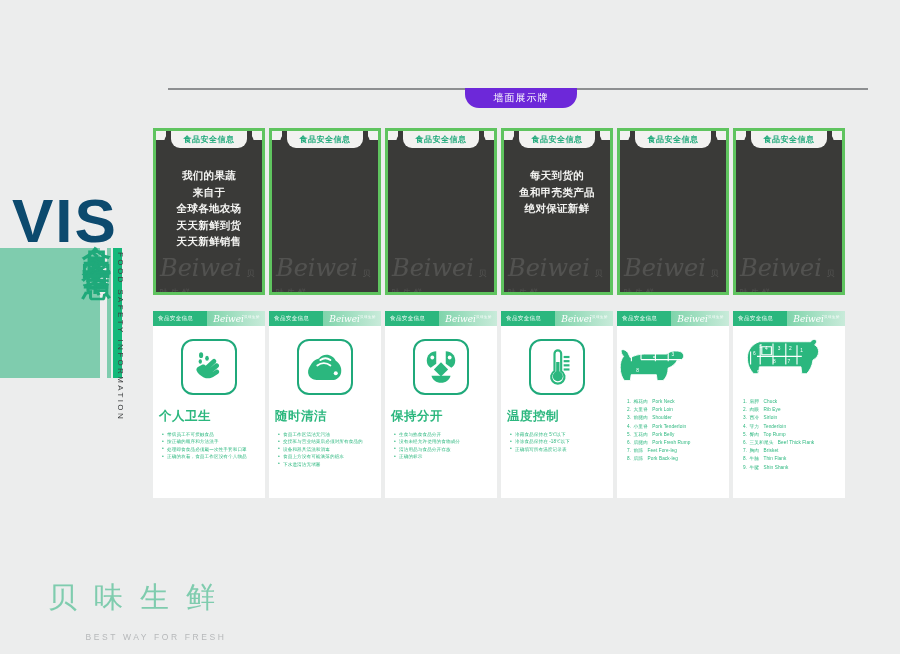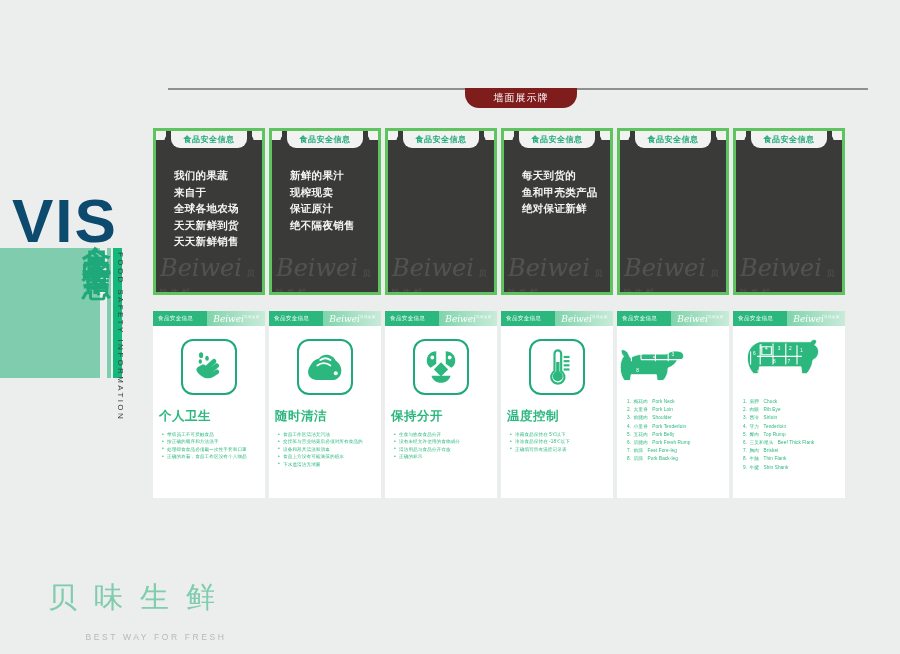--- a/index.html
+++ b/index.html
@@ -10,21 +10,21 @@
     overflow: hidden;
     position: relative;
   }
 
   
   .divider-wrap { position: absolute; left: 168px; top: 88px; width: 700px; height: 30px; }
   .divider-line { position: absolute; left: 0; top: 0; width: 700px; height: 2px; background: #8d8f91; }
   .tab-pill {
     position: absolute; left: 297px; top: 0px;
     width: 112px; height: 20px;
-    background: #7f1d1d;
+    background: #6d28d9;
     border-radius: 0 0 14px 14px;
     color: #ffffff; font-size: 10px; letter-spacing: 1px;
     display: flex; align-items: center; justify-content: center;
   }
 
   
   .vis-block { position: absolute; left: 0; top: 180px; width: 150px; height: 250px; }
   .vis-text {
     position: absolute; left: 12px; top: 10px;
     font-size: 62px; font-weight: bold; color: #0c4a6e;
@@ -69,23 +69,23 @@
   .panel-notch-l { left: 0; border-radius: 0 0 0 0; }
   .panel-notch-r { right: 0; }
   .panel-corner-l, .panel-corner-r {
     position: absolute; top: 0; width: 12px; height: 12px; background: #3a3a38;
     border-radius: 12px 0 0 0;
   }
   .panel-corner-l { left: 8px; }
   .panel-corner-r { right: 8px; border-radius: 0 12px 0 0; }
   .panel-lines {
     position: absolute; left: 0; right: 0; top: 36px;
-    text-align: left; color: #f4f4f2;
+    text-align: center; color: #f4f4f2;
     font-size: 10.5px; font-weight: bold; line-height: 16.5px;
-    padding: 0 6px; letter-spacing: .3px; margin-left: 12px;
+    padding: 0 6px; letter-spacing: .3px;
   }
   .panel-wm {
     position: absolute; left: 4px; bottom: 3px; right: 4px; height: 34px;
     opacity: .12; pointer-events: none;
   }
   .panel-wm .wm-script {
     font-family: "DejaVu Serif", serif; font-style: italic;
     font-size: 24px; color: #ffffff; line-height: 26px;
   }
   .panel-wm .wm-cn { font-size: 8px; color: #ffffff; letter-spacing: 3px; }
@@ -182,26 +182,20 @@
       <span class="wm-script">Beiwei</span>
       <span class="wm-cn">贝味生鲜</span>
     </div>
     </div>
     <div class="panel">
     <div class="panel-notch-l"></div>
     <div class="panel-notch-r"></div>
     <div class="panel-corner-l"></div>
     <div class="panel-corner-r"></div>
     <div class="panel-tab">食品安全信息</div>
-    <div class="panel-lines">
-      <div>新鲜的果汁</div>
-        <div>现榨现卖</div>
-        <div>保证原汁</div>
-        <div>绝不隔夜销售</div>
-    </div>
     <div class="panel-wm">
       <span class="wm-script">Beiwei</span>
       <span class="wm-cn">贝味生鲜</span>
     </div>
     </div>
     <div class="panel">
     <div class="panel-notch-l"></div>
     <div class="panel-notch-r"></div>
     <div class="panel-corner-l"></div>
     <div class="panel-corner-r"></div>

